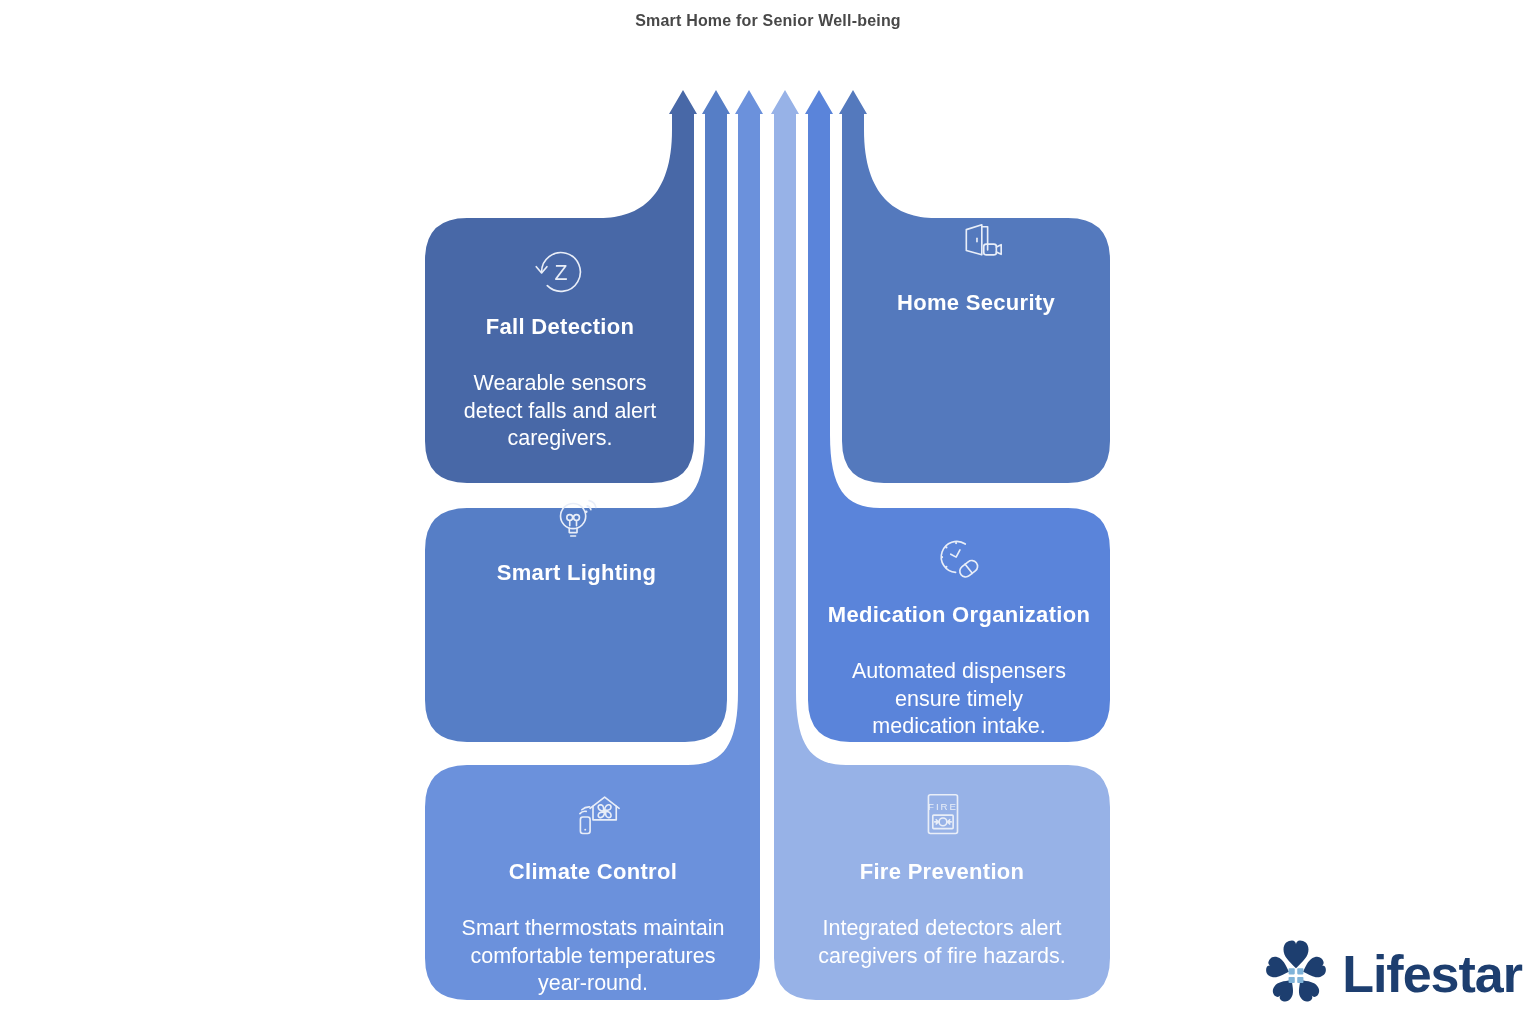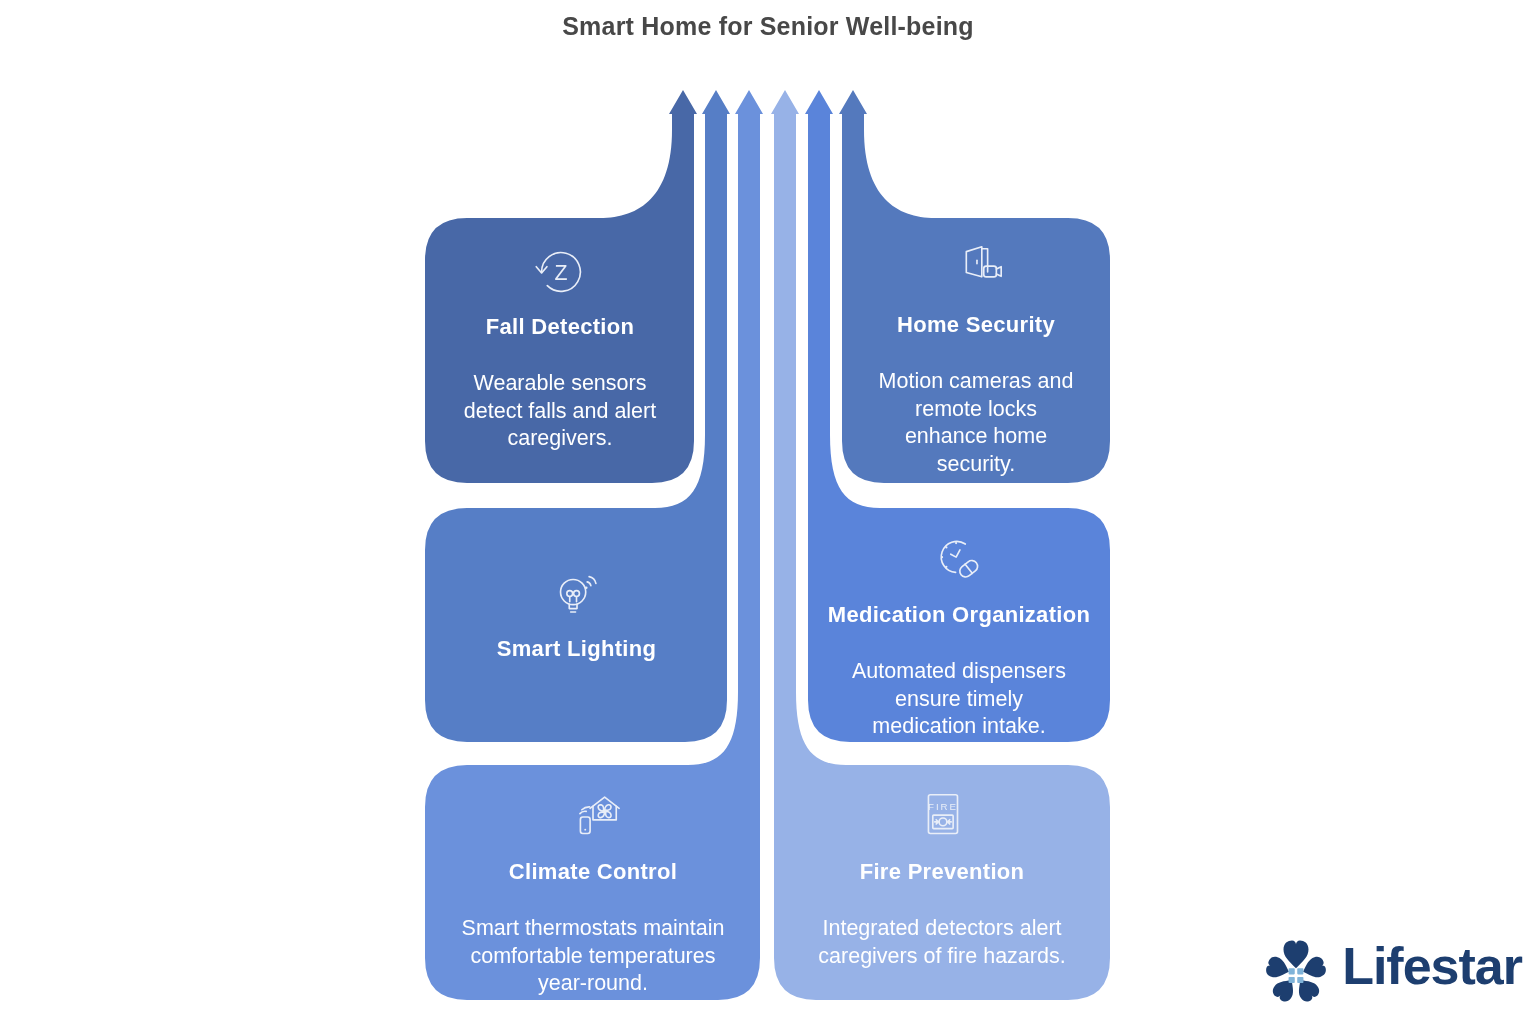--- a/index.html
+++ b/index.html
@@ -2,34 +2,34 @@
 <html><head>
 <meta charset="utf-8">
 <style>
   html,body{margin:0;padding:0;background:#ffffff;}
   .stage{
     position:relative;width:1536px;height:1024px;background:#ffffff;
     font-family:"Liberation Sans",sans-serif;overflow:hidden;
   }
   .title{
     position:absolute;left:0;top:12px;width:1536px;text-align:center;
-    font-size:25px;font-weight:bold;color:#484848;letter-spacing:.2px;
+    font-size:16px;font-weight:bold;color:#484848;letter-spacing:.2px;
   }
   .flow-svg{position:absolute;left:0;top:0;}
   .card-content{
     position:absolute;display:flex;flex-direction:column;align-items:center;
     text-align:center;color:#ffffff;
   }
   .card-icon{flex:0 0 auto;}
   .card-title{font-size:22px;font-weight:bold;letter-spacing:.3px;margin-top:10px;}
   .card-desc{font-size:21.5px;line-height:1.28;margin-top:30px;}
   .ic{stroke:#e9eef8;stroke-width:1.7;fill:none;stroke-linecap:round;stroke-linejoin:round;}
   .ic-text{fill:#e9eef8;stroke:none;font-family:"Liberation Sans",sans-serif;}
   .logo{
-    position:absolute;right:14px;bottom:12px;display:flex;gap:8px;
+    position:absolute;right:14px;bottom:12px;display:flex;align-items:center;gap:8px;
   }
   .logo-text{font-size:52px;font-weight:bold;letter-spacing:-1px;}
 </style>
 </head>
 <body>
 
 <div class="stage">
 
   <div class="title">Smart Home for Senior Well-being</div>
 
@@ -51,33 +51,32 @@
   <div class="card-content" style="left:425px;top:218px;width:270px;height:265px;padding-top:24px;">
     <svg class="card-icon" width="62" height="62" viewBox="0 0 64 64">
       <path class="ic" d="M18.9 45.1 A20 20 0 1 0 13 31"></path>
       <path class="ic" d="M7.5 25.5 L13 32 L18.5 25.5"></path>
       <text class="ic-text" x="33" y="39" font-size="22" text-anchor="middle">Z</text>
     </svg>
     <div class="card-title">Fall Detection</div>
     <div class="card-desc" style="max-width:206px;">Wearable sensors detect falls and alert caregivers.</div>
   </div>
 
-  <div class="card-content" style="left:842px;top:218px;width:268px;height:265px;padding-top:22px;">
+  <div class="card-content" style="left:842px;top:218px;width:268px;height:265px;">
     <svg class="card-icon" width="62" height="62" viewBox="0 0 64 64">
       <path class="ic" d="M38,9 L44,9 L44,33"></path>
       <path class="ic" d="M22,12 L38,7 L38,38 L22,33.5 Z"></path>
       <path class="ic" d="M33,21 L33,24.5"></path>
       <rect class="ic" x="40" y="27" width="13" height="11" rx="2.5"></rect>
       <path class="ic" d="M53,30 L58,27.5 L58,37.5 L53,35"></path>
     </svg>
     <div class="card-title">Home Security</div>
-    <div class="card-desc" style="max-width:200px;">Motion cameras and remote locks enhance home security.</div>
   </div>
 
-  <div class="card-content" style="left:425px;top:528px;width:303px;height:234px;padding-top:36px;">
+  <div class="card-content" style="left:425px;top:484px;width:303px;height:234px;padding-top:4px;">
     <svg class="card-icon" width="62" height="62" viewBox="0 0 64 64">
       <circle class="ic" cx="28" cy="29" r="13"></circle>
       <path class="ic" d="M24,41.5 L24,46 L32,46 L32,41.5"></path>
       <path class="ic" d="M25.5,49.5 L30.5,49.5"></path>
       <circle class="ic" cx="24.5" cy="30.5" r="3"></circle>
       <circle class="ic" cx="31.5" cy="30.5" r="3"></circle>
       <path class="ic" d="M24.5,33.5 L24.5,39 M31.5,33.5 L31.5,39"></path>
       <path class="ic" d="M44.5,13 a9,9 0 0,1 7,7"></path>
       <path class="ic" d="M42.5,18.5 a5,5 0 0,1 3.8,3.8"></path>
       <circle class="ic-text" cx="41.5" cy="24.5" r="1.4" fill="#e9eef8"></circle>

